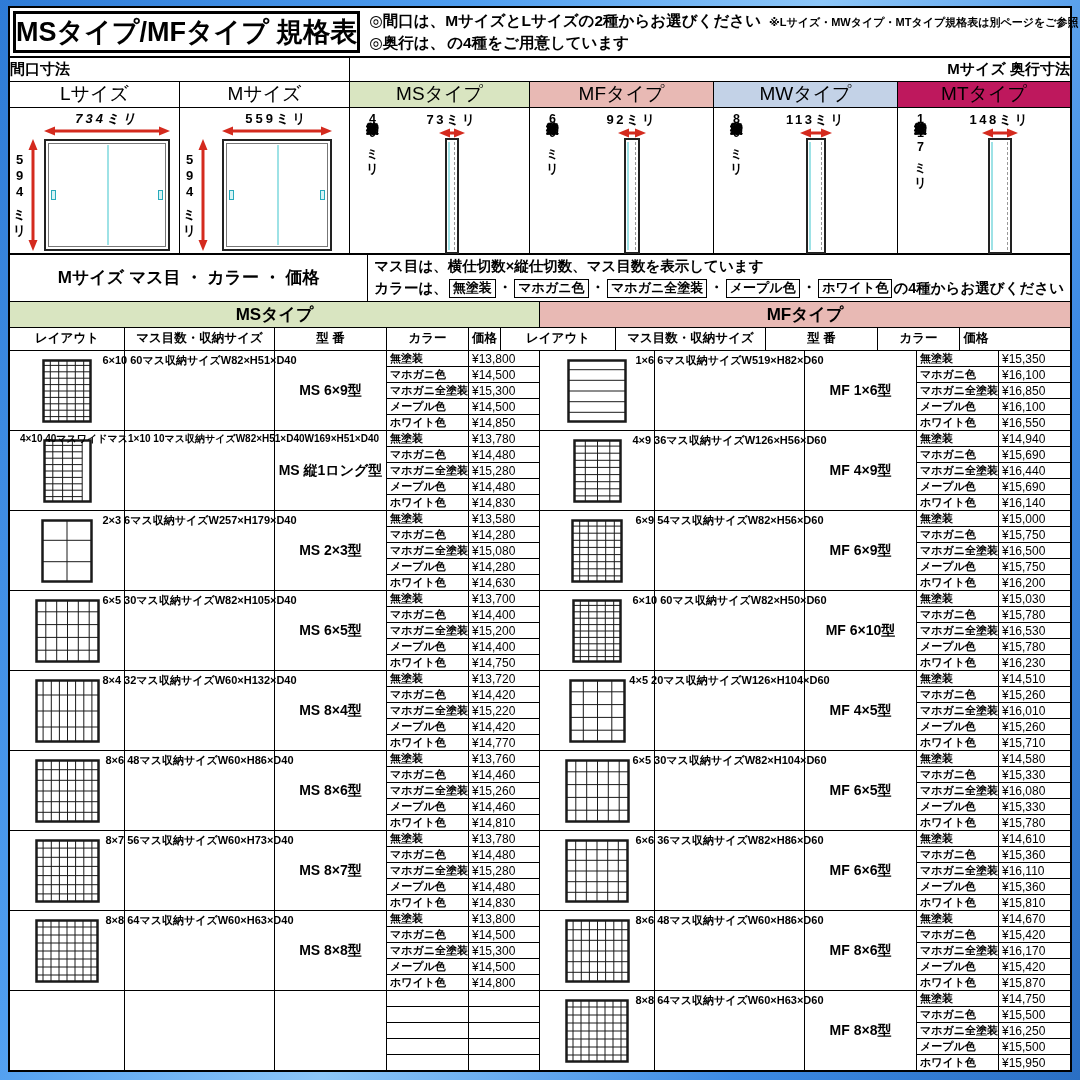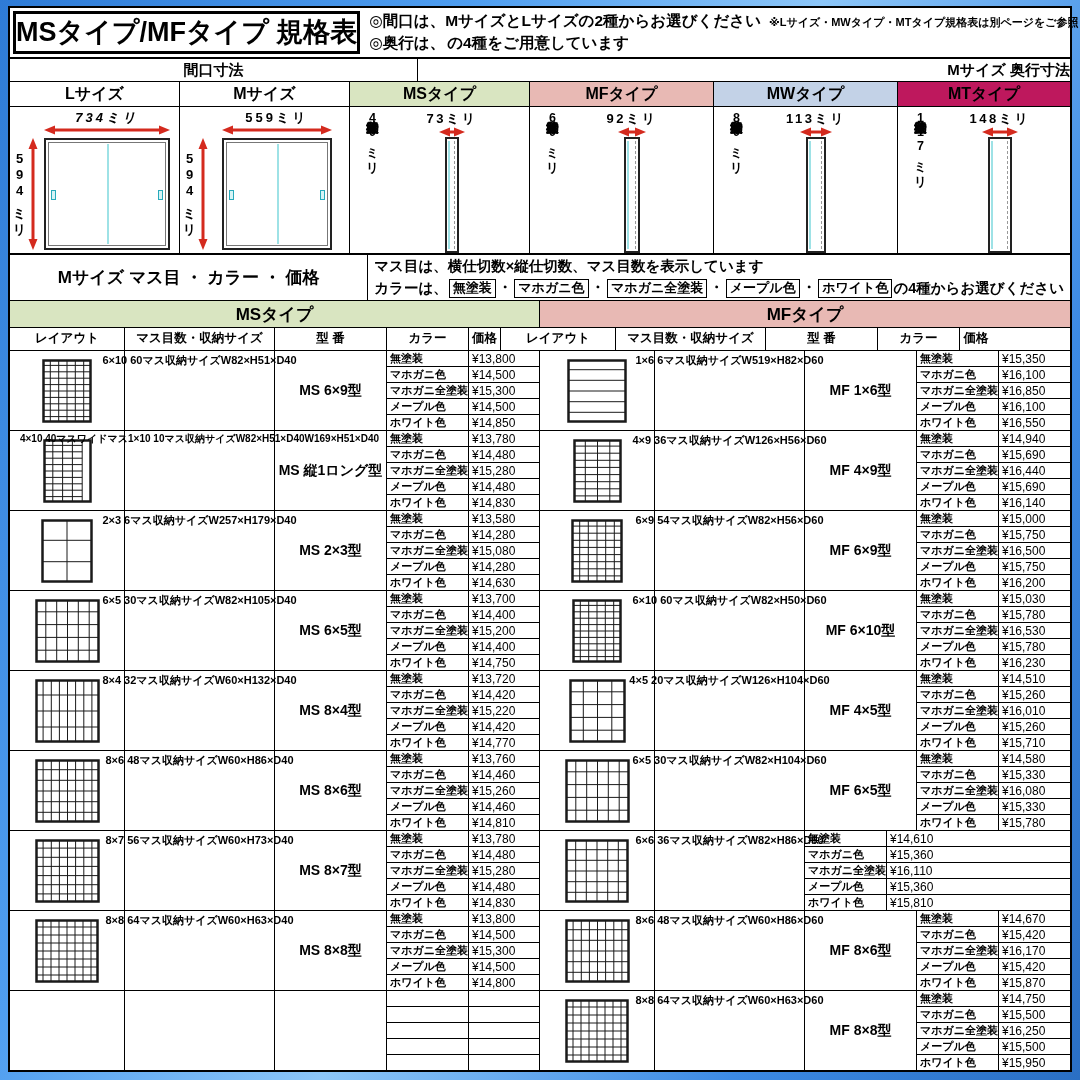--- a/index.html
+++ b/index.html
@@ -16,24 +16,24 @@
   .title-box{width:476px;margin:3px;border:3px solid #000;display:flex;align-items:center;justify-content:center;font-weight:bold;font-size:27px;white-space:nowrap}
   .notes{flex:1;padding:2px 6px;display:flex;flex-direction:column;justify-content:center;gap:1px}
   .note-l1{font-size:15.5px;font-weight:bold;display:flex;align-items:baseline;gap:8px;white-space:nowrap}
   .subnote{font-size:11px;font-weight:bold}
   .note-l2{font-size:15.5px;font-weight:bold;display:flex;align-items:center;gap:2px;white-space:nowrap}
   .box-token{border:1.5px solid #000;padding:0 4px;display:inline-block;line-height:1.3;font-weight:bold}
   .dotsep{padding:0 2px}
 
   
   .row-b{height:24px;display:flex;border-bottom:1px solid #000;font-weight:bold;font-size:15px}
-  .rb-left{width:408px;border-right:1px solid #000;text-align:center;line-height:22px}
+  .rb-left{width:340px;border-right:1px solid #000;line-height:22px}
   .rb-right{flex:1;text-align:right;line-height:22px}
   .row-c{height:26px;display:flex;border-bottom:1px solid #000}
-  .rc-cell{border-right:1px solid #000;display:flex;align-items:center;justify-content:center;font-weight:bold;font-size:16px}
+  .rc-cell{border-right:1px solid #000;display:flex;align-items:center;justify-content:center;font-weight:normal;font-size:19px}
   .rc-cell:last-child{border-right:none}
   .row-d{height:152px;display:flex;border-bottom:2px solid #000}
   .rd-cell{border-right:1px solid #000;position:relative;background:#fff}
   .rd-cell:last-child{border-right:none}
   .mm-label{position:absolute;font-weight:bold;font-size:13px;letter-spacing:3px;white-space:nowrap;text-align:center}
   .v-label{position:absolute;writing-mode:vertical-rl;text-orientation:upright;font-weight:bold;font-size:13px;letter-spacing:1px;line-height:1}
   .storage-label{position:absolute;writing-mode:vertical-rl;text-orientation:upright;font-weight:bold;font-size:12.5px;letter-spacing:0;line-height:1}
   .cabinet{position:absolute;border:2px solid #222;background:#fff}
   .cabinet::before{content:"";position:absolute;inset:2px;border:1px solid #777}
   .door-line{position:absolute;top:4px;bottom:4px;left:50%;width:2px;background:#9ee2e6}
@@ -905,20 +905,21 @@
               <line x1="2" y1="32.0" x2="62" y2="32.0" stroke="#1a1a1a" stroke-width="1"></line>
               <line x1="2" y1="42.7" x2="62" y2="42.7" stroke="#1a1a1a" stroke-width="1"></line>
               <line x1="2" y1="53.3" x2="62" y2="53.3" stroke="#1a1a1a" stroke-width="1"></line>
             </svg>
           </div>
           <div class="cell c-spec">
             <div>6×6 36マス</div>
             <div>収納サイズ</div>
             <div>W82×H86×D60</div>
           </div>
+          <div class="cell c-model">MF 6×6型</div>
           <div class="c-pp">
             <div class="pp-row">
               <div class="pp-color">無塗装</div>
               <div class="pp-price">¥14,610</div>
             </div>
             <div class="pp-row">
               <div class="pp-color">マホガニ色</div>
               <div class="pp-price">¥15,360</div>
             </div>
             <div class="pp-row">

